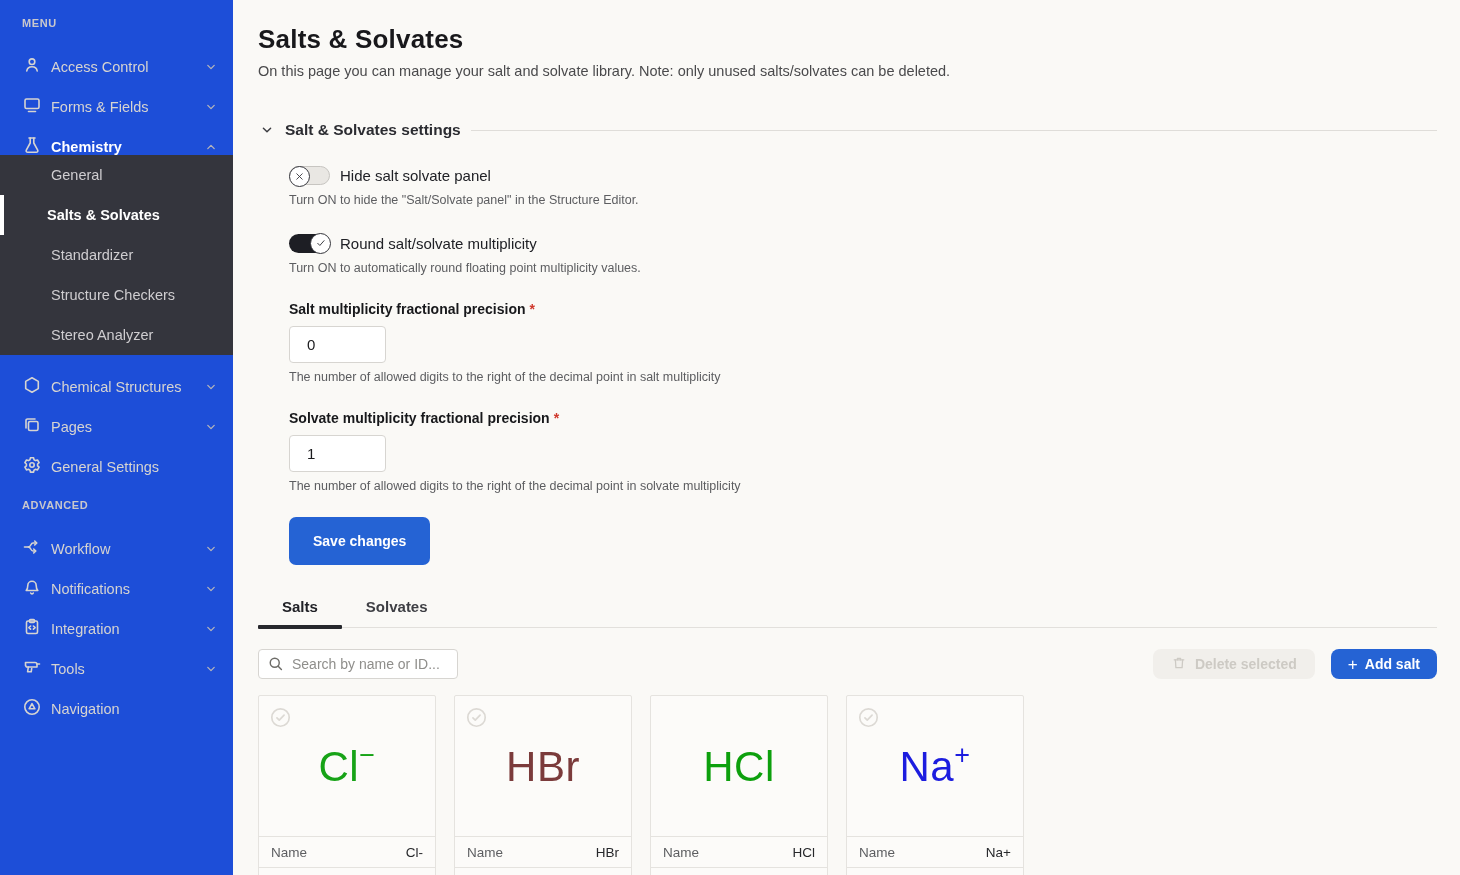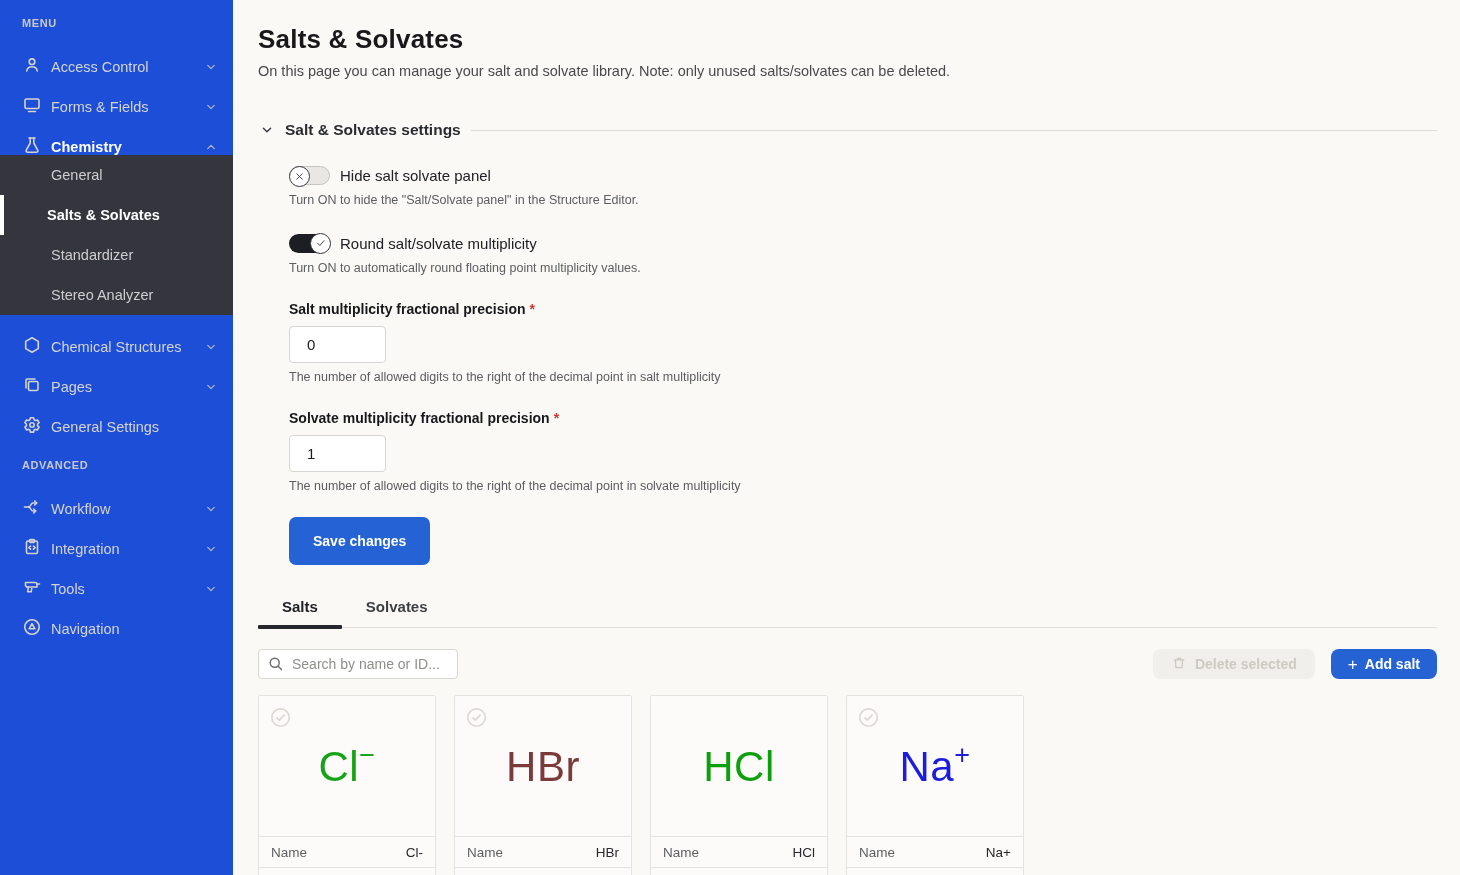--- a/index.html
+++ b/index.html
@@ -155,20 +155,21 @@
       <svg class="stroke" width="16" height="16" viewBox="0 0 20 20">
           <path d="m6 12 4-4 4 4"></path>
         </svg>
     </span>
   </div>
 
   <div class="submenu">
     <div class="sub-item">General</div>
     <div class="sub-item selected">Salts &amp; Solvates</div>
     <div class="sub-item">Standardizer</div>
+    <div class="sub-item">Structure Checkers</div>
     <div class="sub-item">Stereo Analyzer</div>
   </div>
 
   <div class="nav-item">
     <span class="nav-icon">
       <svg class="stroke" width="20" height="20" viewBox="0 0 20 20">
           <path d="M10 2.8 16.3 6.4v7.2L10 17.2 3.7 13.6V6.4z"></path>
         </svg>
     </span>
     <span class="nav-label">Chemical Structures</span>
@@ -217,20 +218,34 @@
         </svg>
     </span>
     <span class="nav-label">Workflow</span>
     <span class="nav-chevron">
       <svg class="stroke" width="16" height="16" viewBox="0 0 20 20">
           <path d="m6 8 4 4 4-4"></path>
         </svg>
     </span>
   </div>
 
+  <div class="nav-item">
+    <span class="nav-icon">
+      <svg class="stroke" width="20" height="20" viewBox="0 0 20 20">
+          <path d="M15.8 13.5c-.8-.9-1.6-2-1.6-5a4.2 4.2 0 0 0-8.4 0c0 3-.8 4.1-1.6 5z"></path>
+          <path d="M8.7 16a1.4 1.4 0 0 0 2.6 0"></path>
+        </svg>
+    </span>
+    <span class="nav-label">Notifications</span>
+    <span class="nav-chevron">
+      <svg class="stroke" width="16" height="16" viewBox="0 0 20 20">
+          <path d="m6 8 4 4 4-4"></path>
+        </svg>
+    </span>
+  </div>
 
   <div class="nav-item">
     <span class="nav-icon">
       <svg class="stroke" width="20" height="20" viewBox="0 0 20 20" stroke-width="1.4">
           <rect x="4.5" y="4" width="11" height="12.5" rx="1.5"></rect>
           <rect x="7.5" y="2.5" width="5" height="3" rx="1"></rect>
           <path d="m8.6 9-1.7 1.6 1.7 1.6"></path>
           <path d="m11.4 9 1.7 1.6-1.7 1.6"></path>
         </svg>
     </span>

